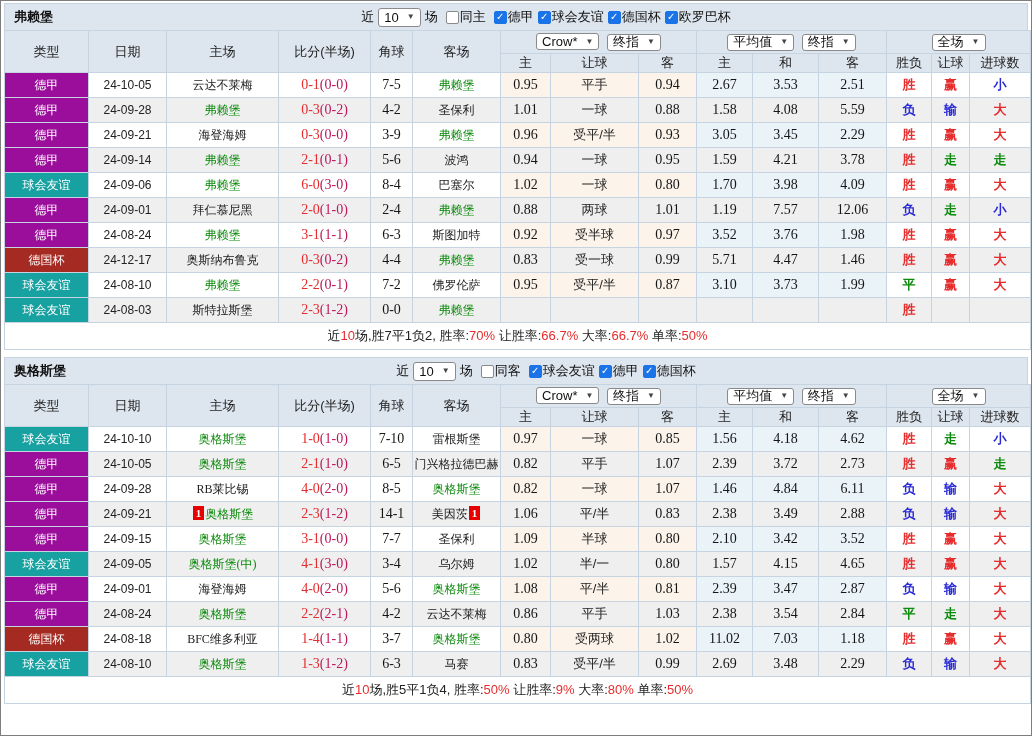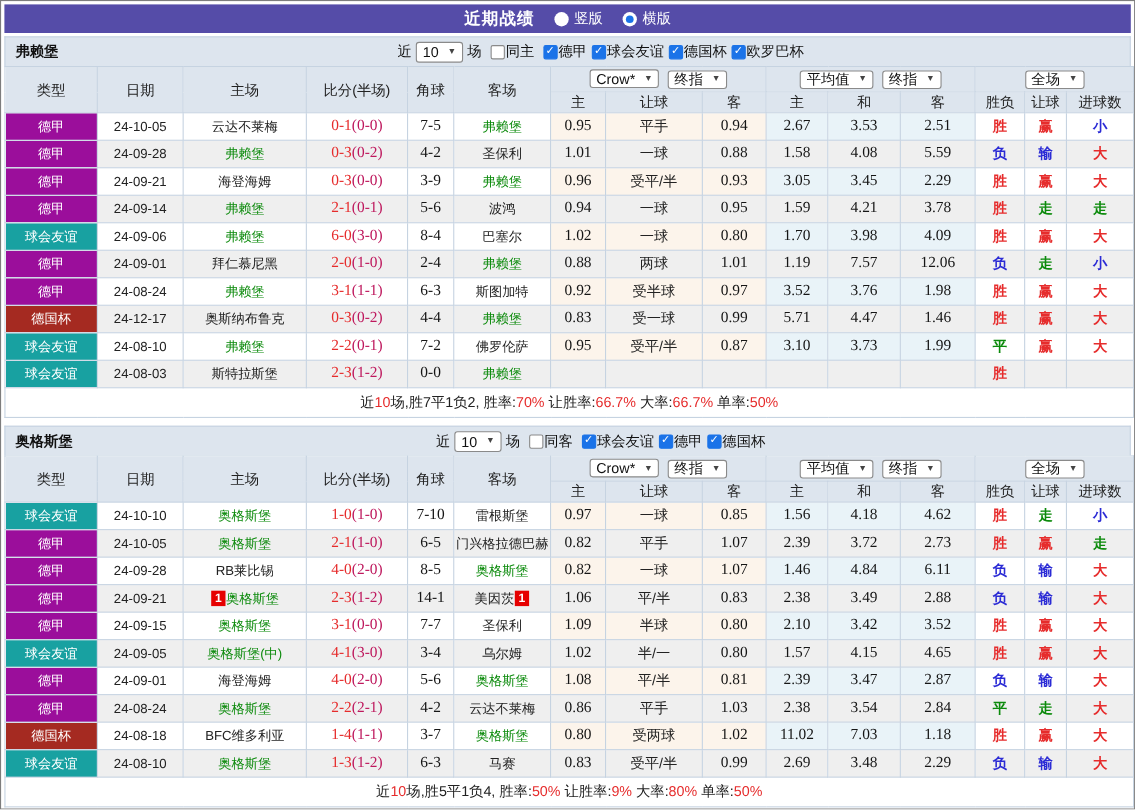--- a/index.html
+++ b/index.html
@@ -31,45 +31,32 @@
   .stats-table thead th{background:#DDE5EE;font-weight:normal;font-size:13px;color:#222;}
   .hdr-a th{height:22px;}
   .hdr-b th{height:17px;}
   .grp .select{height:17px;margin:0 2px;}
   .stats-table tbody tr{height:25px;}
   .stats-table tbody tr.even td{background:#EFEFEF;}
   td.odds-bg{background:#FCF4EB;}
   td.avg-bg{background:#E9F3F8;}
   td.league{color:#fff;font-size:12px;}
   td.date{font-size:12px;color:#222;}
-  td.teamcell{font-size:12px;color:#222;}
+  td.teamcell{font-size:12px;color:#222;font-family:Liberation Serif, serif;}
   .num{font-family:"Liberation Serif","DejaVu Serif",serif;font-size:14px;color:#151515;}
   td.hcap{font-size:13px;color:#222;}
   .s-half{color:#be185d;}
   td.res{font-weight:bold;font-size:13px;}
   .badge{display:inline-block;background:#E60000;color:#fff;font-weight:bold;font-size:11px;line-height:14px;padding:0 3px;margin:0 1px;vertical-align:1px;}
   .summary-cell{height:26px;background:#fff;font-size:13px;color:#222;}
 </style>
 </head>
 <body>
 
 <div class="page">
-  <div class="title-bar">
-    <span class="title-text">近期战绩</span>
-    <span class="radio-group">
-        <label class="radio-opt">
-          <span class="radio"></span>
-          <span>竖版</span>
-        </label>
-        <label class="radio-opt">
-          <span class="radio checked"></span>
-          <span>横版</span>
-        </label>
-      </span>
-  </div>
   <div id="sections">
   <div class="section">
     <div class="filter-row">
       <span class="team-name">弗赖堡</span>
       <span class="filter-controls">
         <span class="flabel lbl-recent">近</span>
         <span class="select count-select">
           <span class="sel-text">10</span>
           <span class="caret">▼</span>
         </span>

